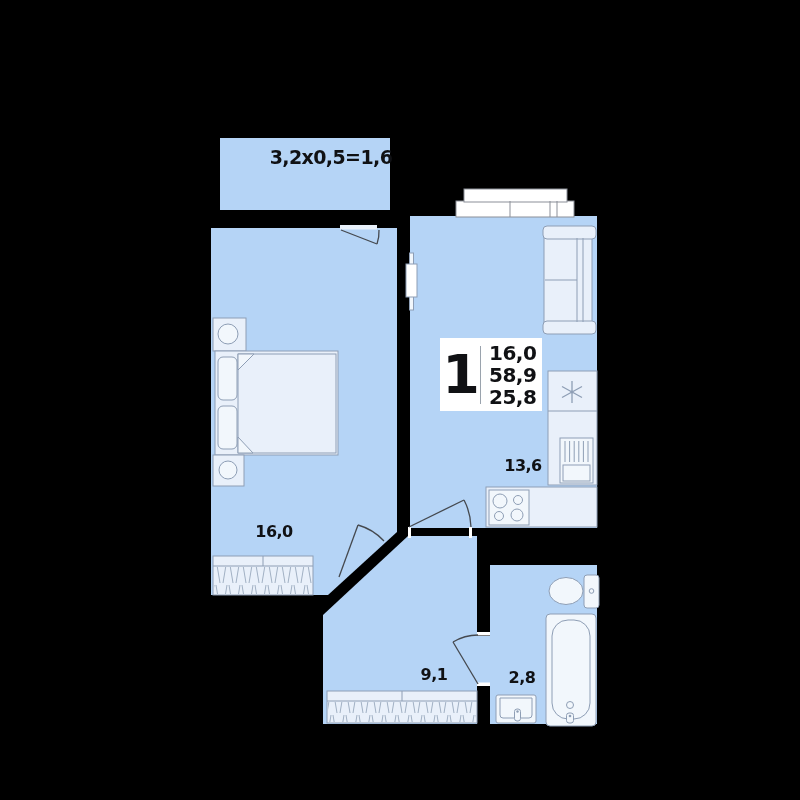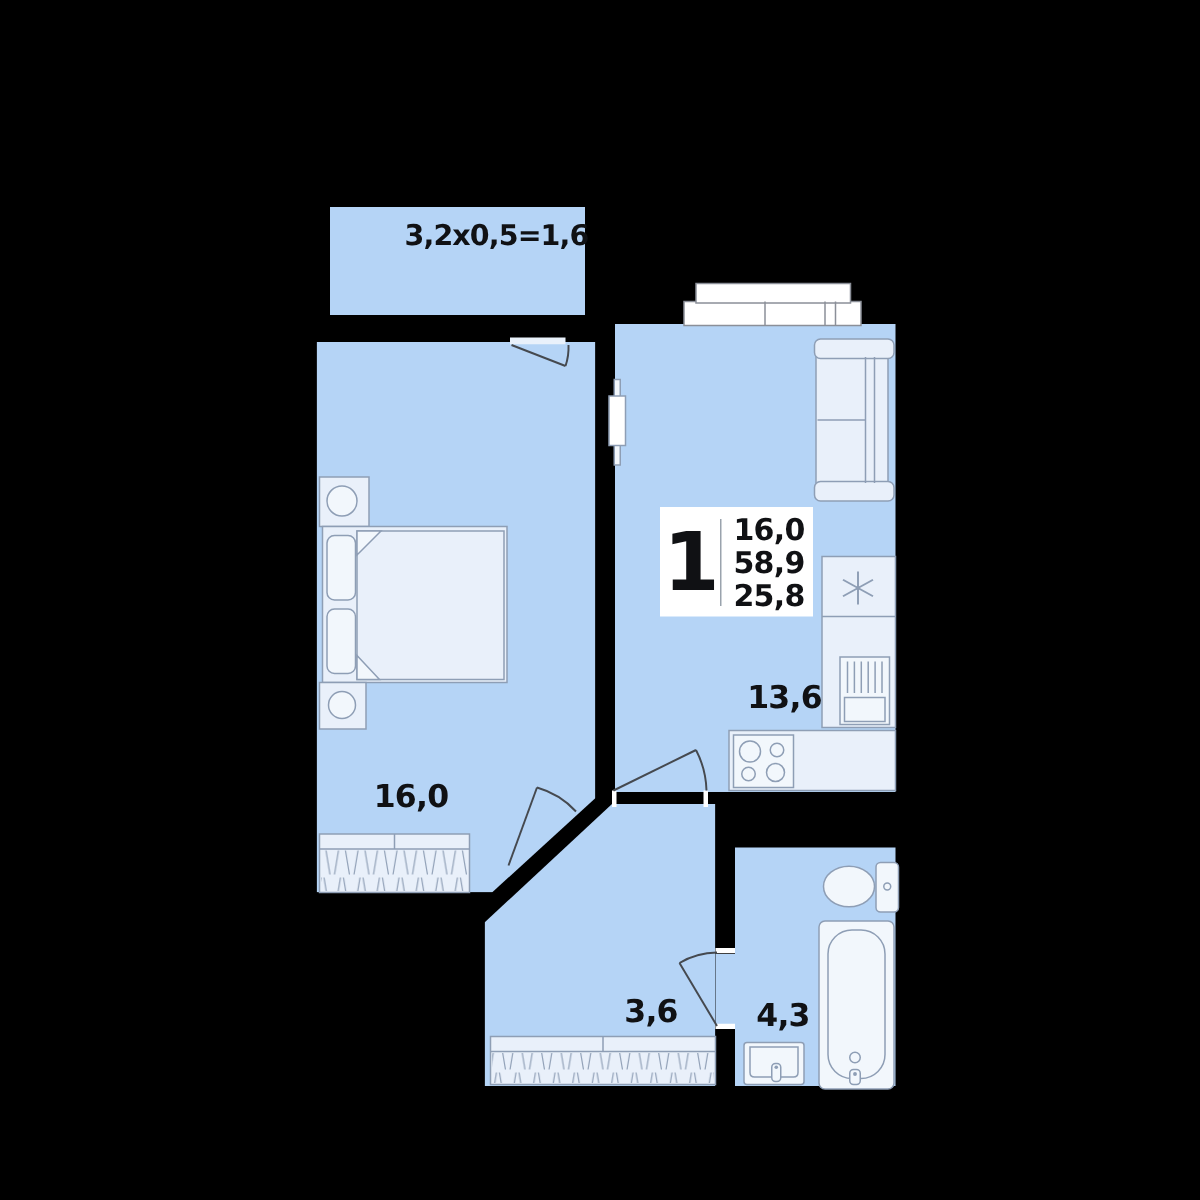--- a/index.html
+++ b/index.html
@@ -6,21 +6,21 @@
   .canvas{
     position:relative;width:800px;height:800px;background:var(--wall,#000);
     overflow:hidden;font-family:"DejaVu Sans",sans-serif;margin-top:38px;
   }
   .room{position:absolute;background:var(--room_fill,#b5d4f6);}
   .gapfill{position:absolute;background:var(--room_fill,#b5d4f6);}
   .label{
     position:absolute;transform:translate(-50%,-50%);
     font-weight:bold;color:var(--text,#101114);white-space:nowrap;z-index:5;
   }
-  .area-label{font-size:21px;letter-spacing:-0.5px;}
+  .area-label{font-size:16px;letter-spacing:-0.5px;}
   .dim-label{font-size:19px;letter-spacing:-0.6px;}
   .lines{position:absolute;left:0;top:0;z-index:3;}
   
   .furn{fill:var(--furniture_fill,#e9f0fa);stroke:var(--outline,#8e9eb5);stroke-width:1;}
   .fix{fill:var(--fixture_fill,#f2f7fc);stroke:var(--outline,#8e9eb5);stroke-width:1;}
   .ln{stroke:var(--outline,#8e9eb5);stroke-width:1;fill:none;}
   .door{stroke:var(--door_line,#45494f);stroke-width:1.3;fill:none;}
   .win{fill:var(--window_fill,#ffffff);stroke:var(--window_outline,#8b8f98);stroke-width:1;}
   .winln{stroke:var(--window_outline,#8b8f98);stroke-width:1;}
   .tick{fill:#ffffff;}
@@ -194,23 +194,23 @@
       <path d="M478,597 A49,49 0 0 0 453,604" class="door"></path>
     </g>
   </svg>
 
   <div class="label dim-label" style="left:331px;top:119px;">3,2x0,5=1,6</div>
 
   <div class="label area-label" style="left:274px;top:493px;">16,0</div>
 
   <div class="label area-label" style="left:523px;top:427px;">13,6</div>
 
-  <div class="label area-label" style="left:434px;top:636px;">3,6</div>
-
-  <div class="label area-label" style="left:522px;top:639px;">4,3</div>
+  <div class="label area-label" style="left:434px;top:636px;">9,1</div>
+
+  <div class="label area-label" style="left:522px;top:639px;">2,8</div>
 
   <div class="badge">
     <div class="badge-rooms">1</div>
     <div class="badge-divider"></div>
     <div class="badge-areas">
       <span>16,0</span>
       <span>58,9</span>
       <span>25,8</span>
     </div>
   </div>

